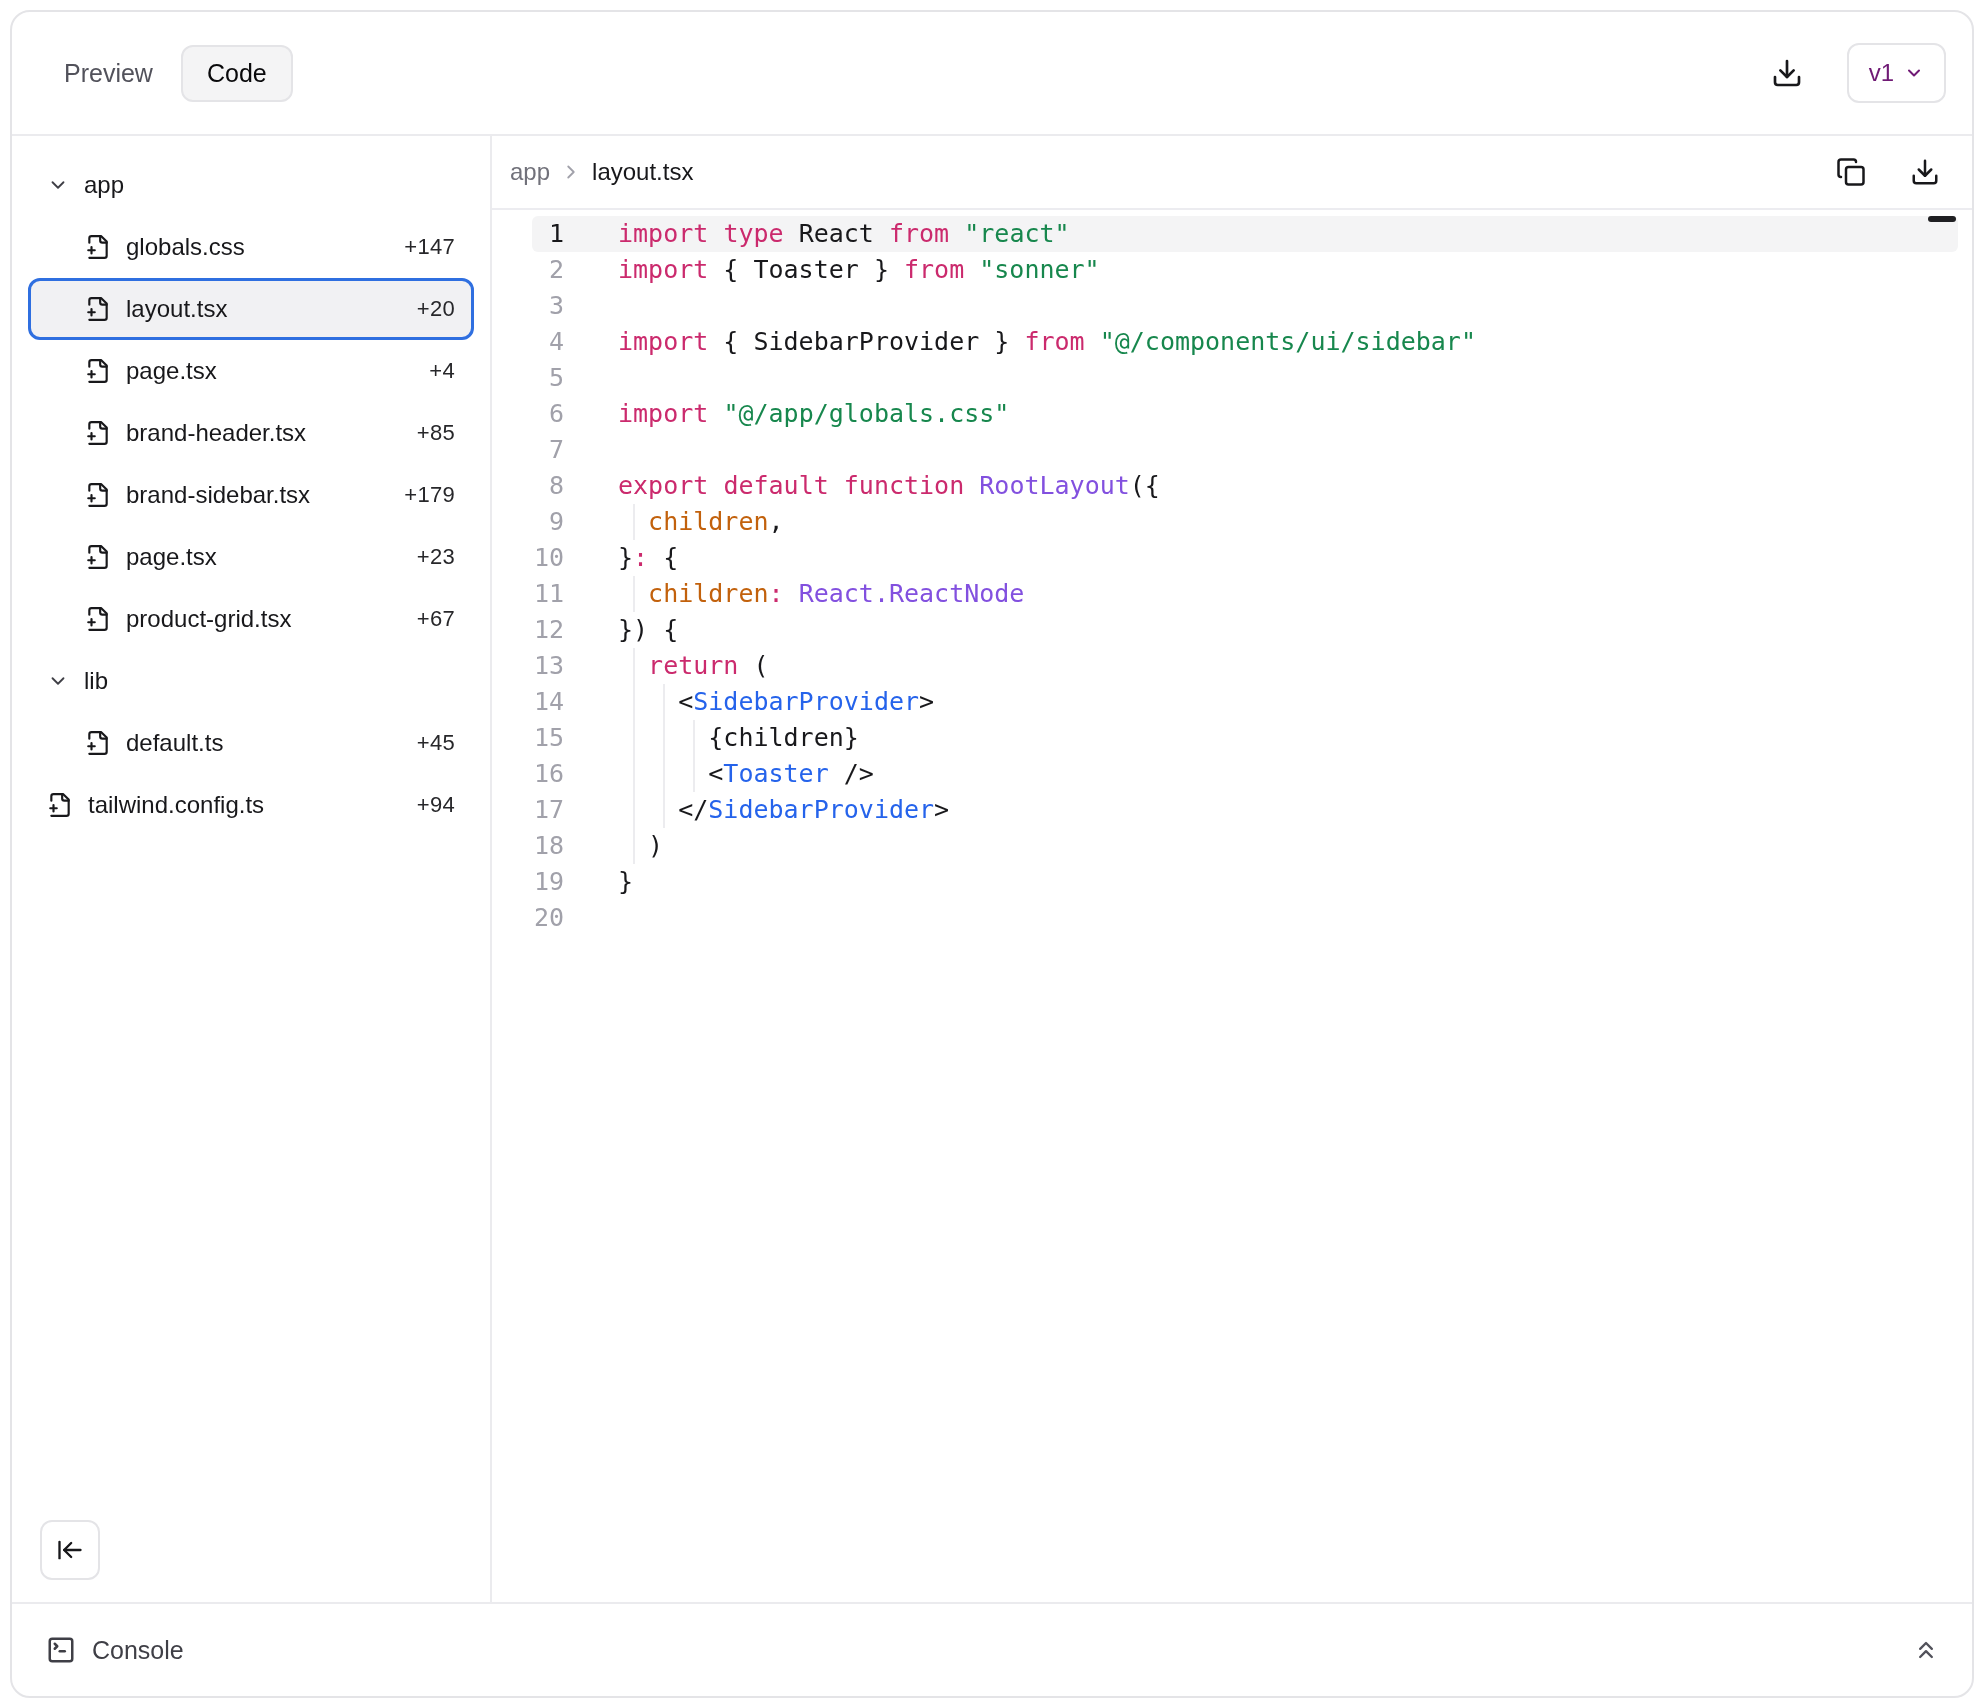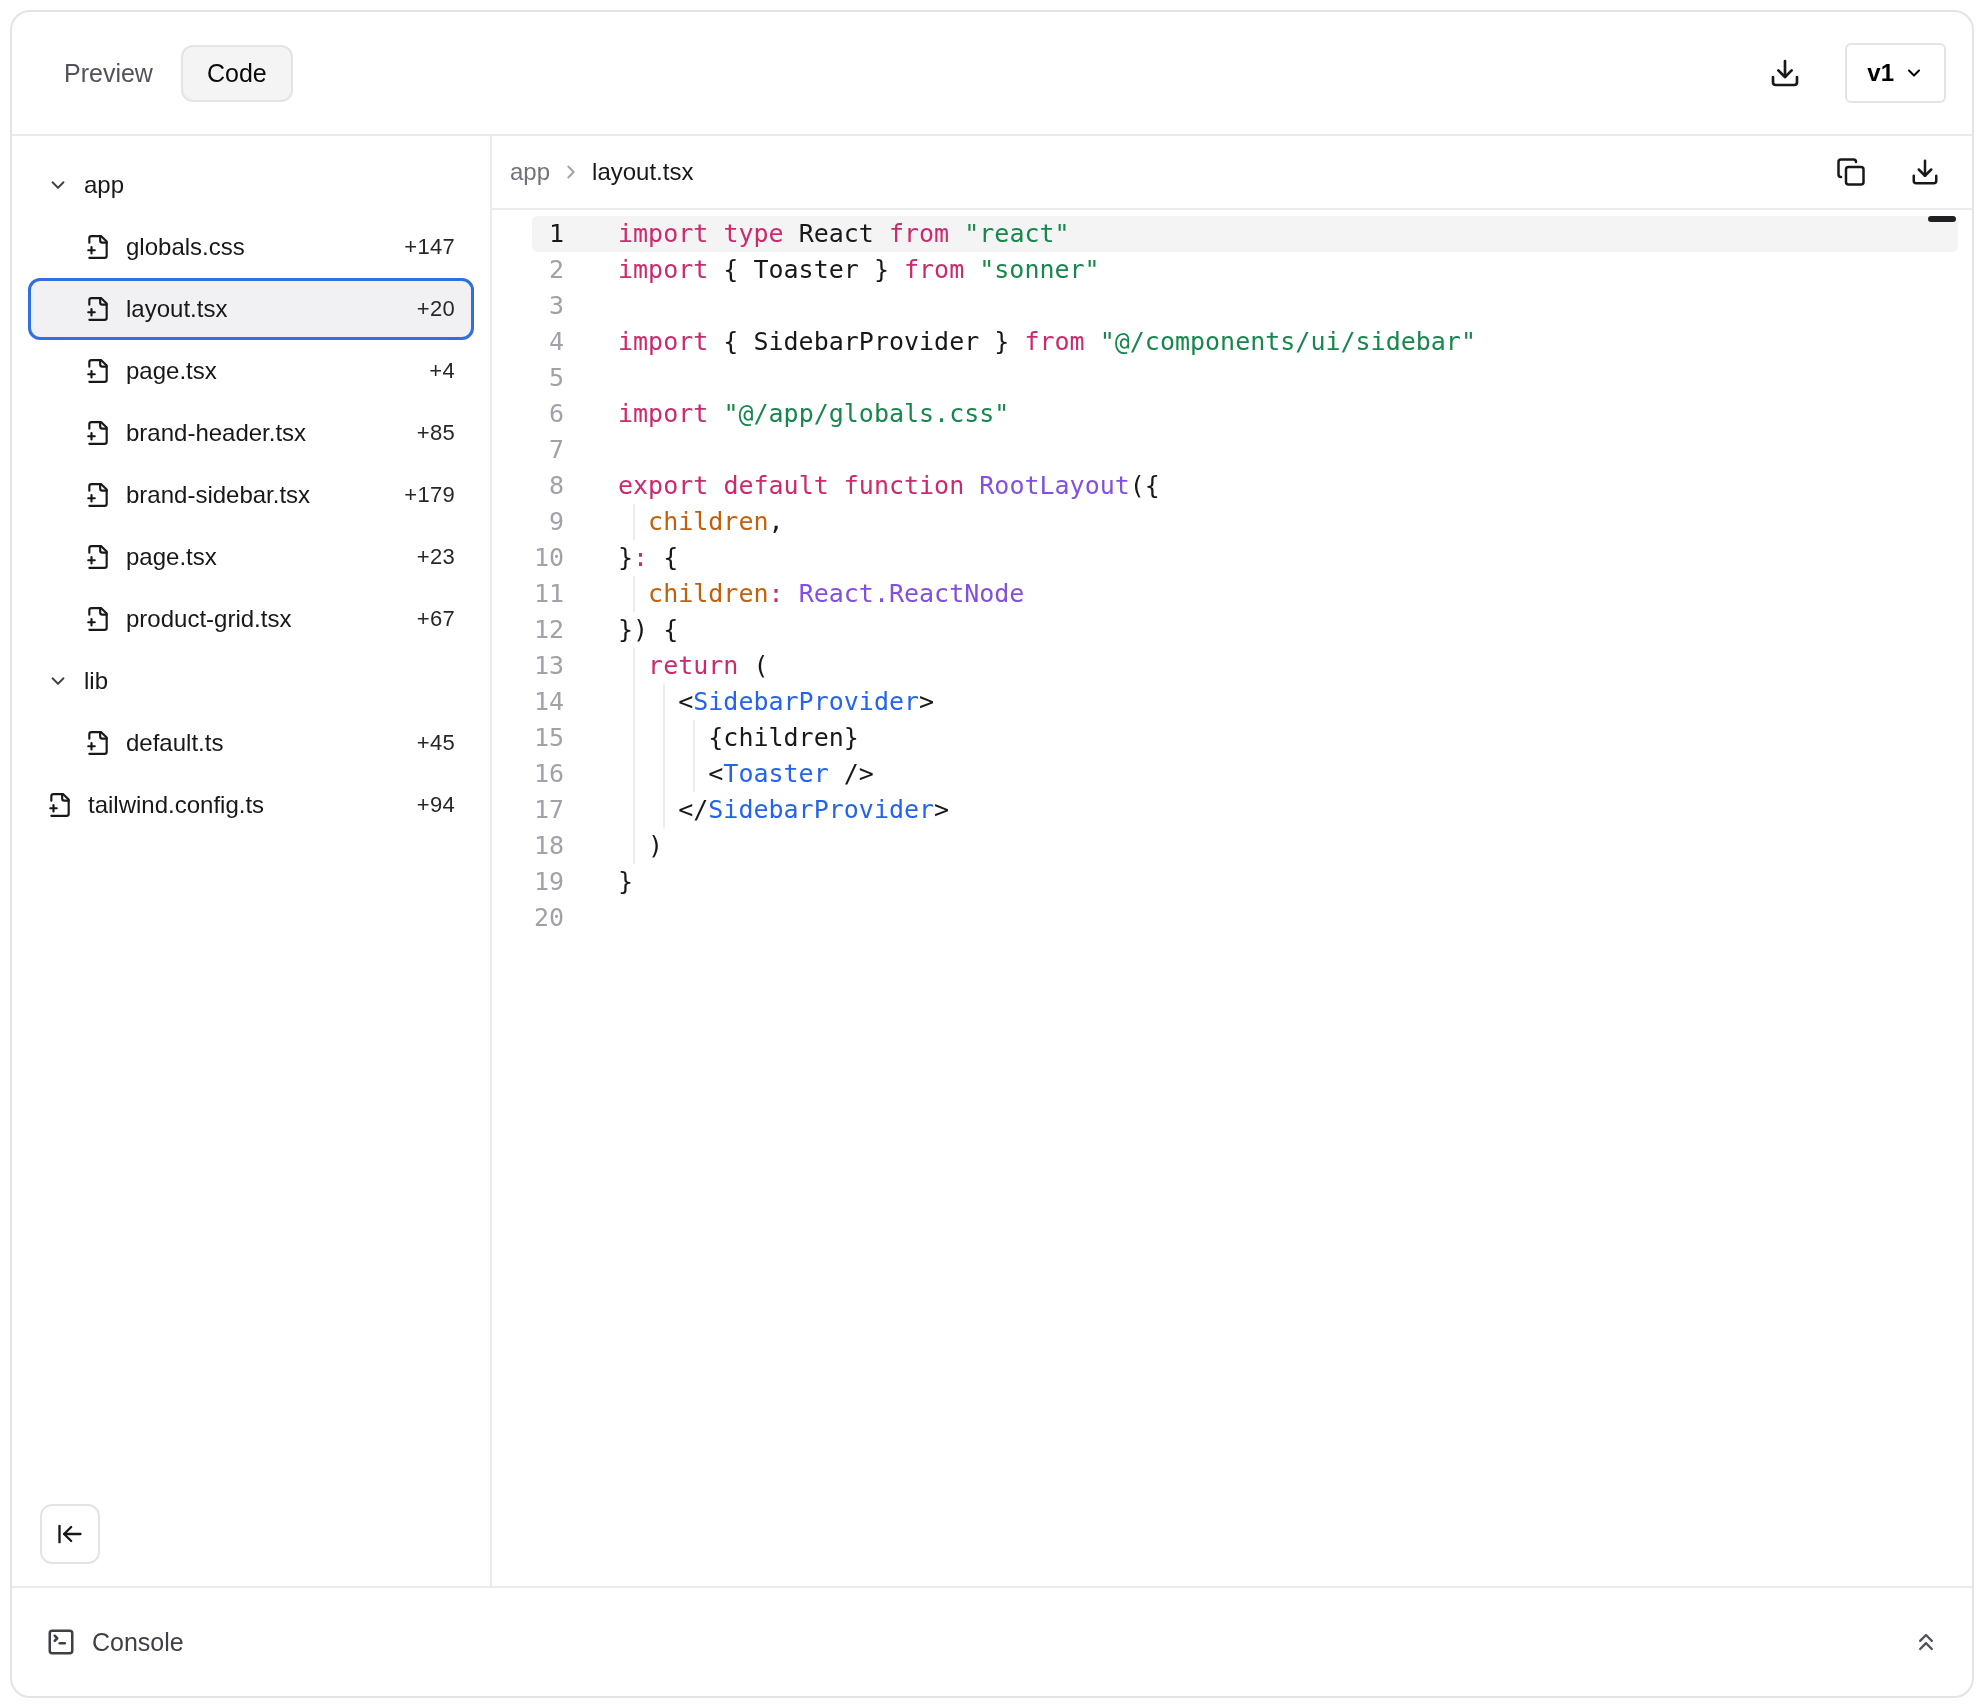--- a/index.html
+++ b/index.html
@@ -26,22 +26,22 @@
   .tab.active{
     background:#f4f4f5;border-color:#e4e4e7;color:#09090b;font-weight:400;
   }
   .topbar-right{display:flex;align-items:center;gap:40px;}
   .icon-btn{
     background:none;border:none;padding:4px;color:#18181b;cursor:pointer;
     display:flex;align-items:center;justify-content:center;
   }
   .version-btn{
     display:flex;align-items:center;gap:10px;height:60px;padding:0 20px;
-    border:2px solid #e4e4e7;border-radius:6px;background:#fff;cursor:pointer;
-    font-size:24px;font-weight:700;color:#000000;font-family:inherit;
+    border:2px solid #e4e4e7;border-radius:12px;background:#fff;cursor:pointer;
+    font-size:24px;font-weight:400;color:#701a75;font-family:inherit;
   }
   
   .body-row{flex:1;display:flex;min-height:0;}
   .sidebar{
     flex:0 0 478px;border-right:2px solid #ebebee;display:flex;
     flex-direction:column;justify-content:space-between;
     padding:18px 0 22px;min-height:0;
   }
   .tree{display:flex;flex-direction:column;}
   .tree-row{
@@ -88,21 +88,21 @@
   .tk-typ{color:var(--typ,#8250df);}
   .tk-var{color:var(--var,#c2610c);}
   .tk-tag{color:var(--tag,#2563eb);}
   .scroll-dash{
     position:absolute;top:6px;right:16px;width:28px;height:6px;border-radius:4px;
     background:#202023;cursor:pointer;
   }
   
   .console-bar{
     flex:0 0 84px;border-top:2px solid #ebebee;display:flex;align-items:center;
-    justify-content:space-between;padding:12px 28px;
+    justify-content:space-between;padding:4px 28px;
   }
   .console-left{
     display:flex;align-items:center;gap:16px;font-size:25px;color:#3f3f46;
     background:none;border:none;cursor:pointer;font-family:inherit;
   }
   .expand-btn{background:none;border:none;color:#52525b;cursor:pointer;display:flex;padding:4px;}
   svg{display:block;}
 </style>
 </head>
 <body>

